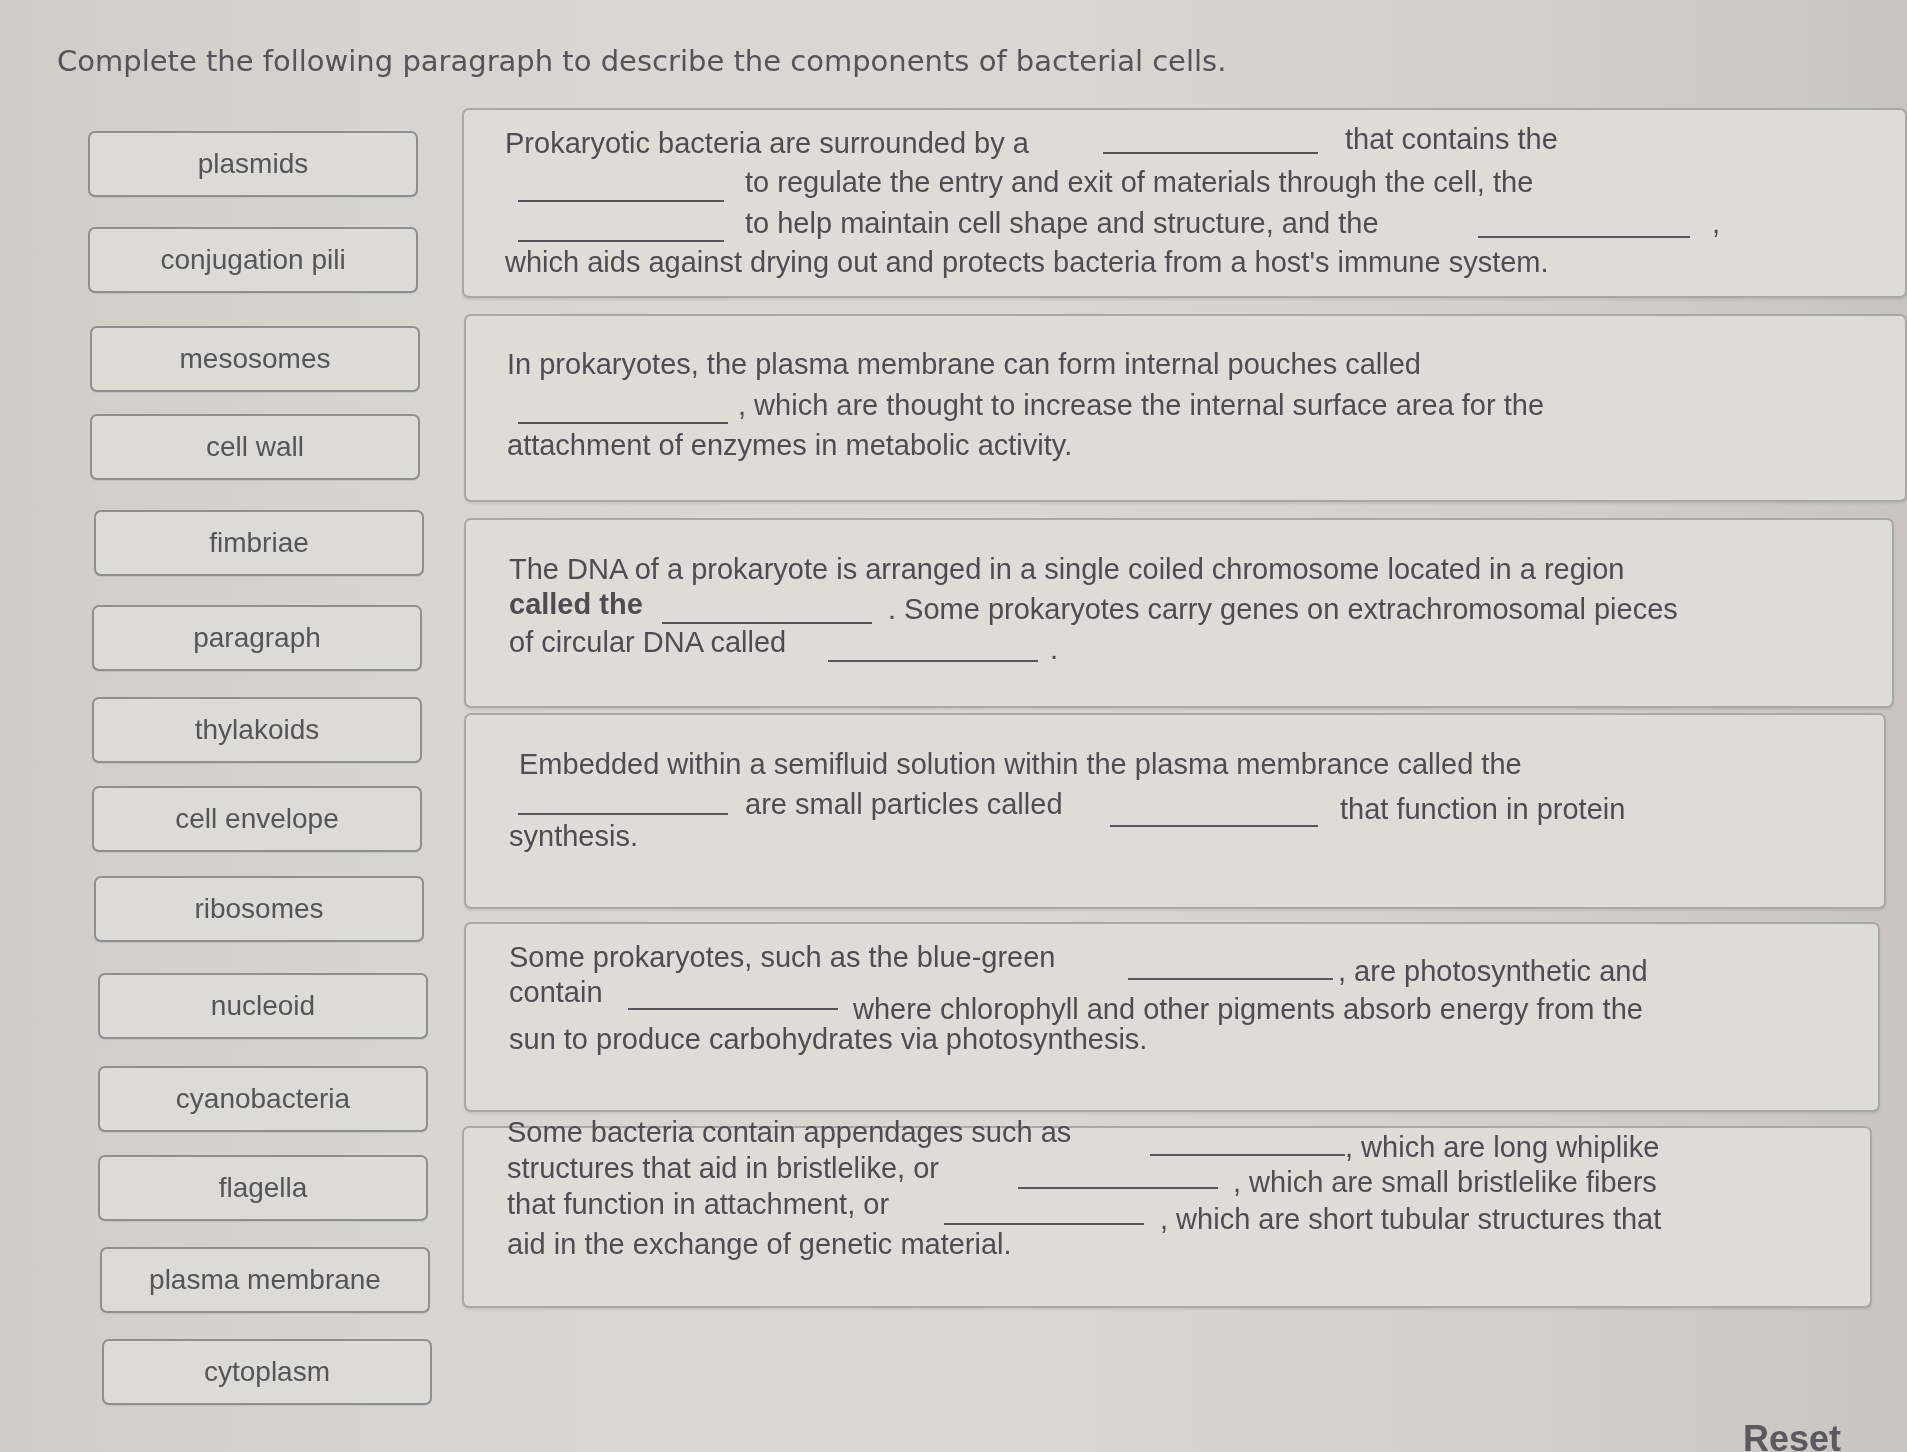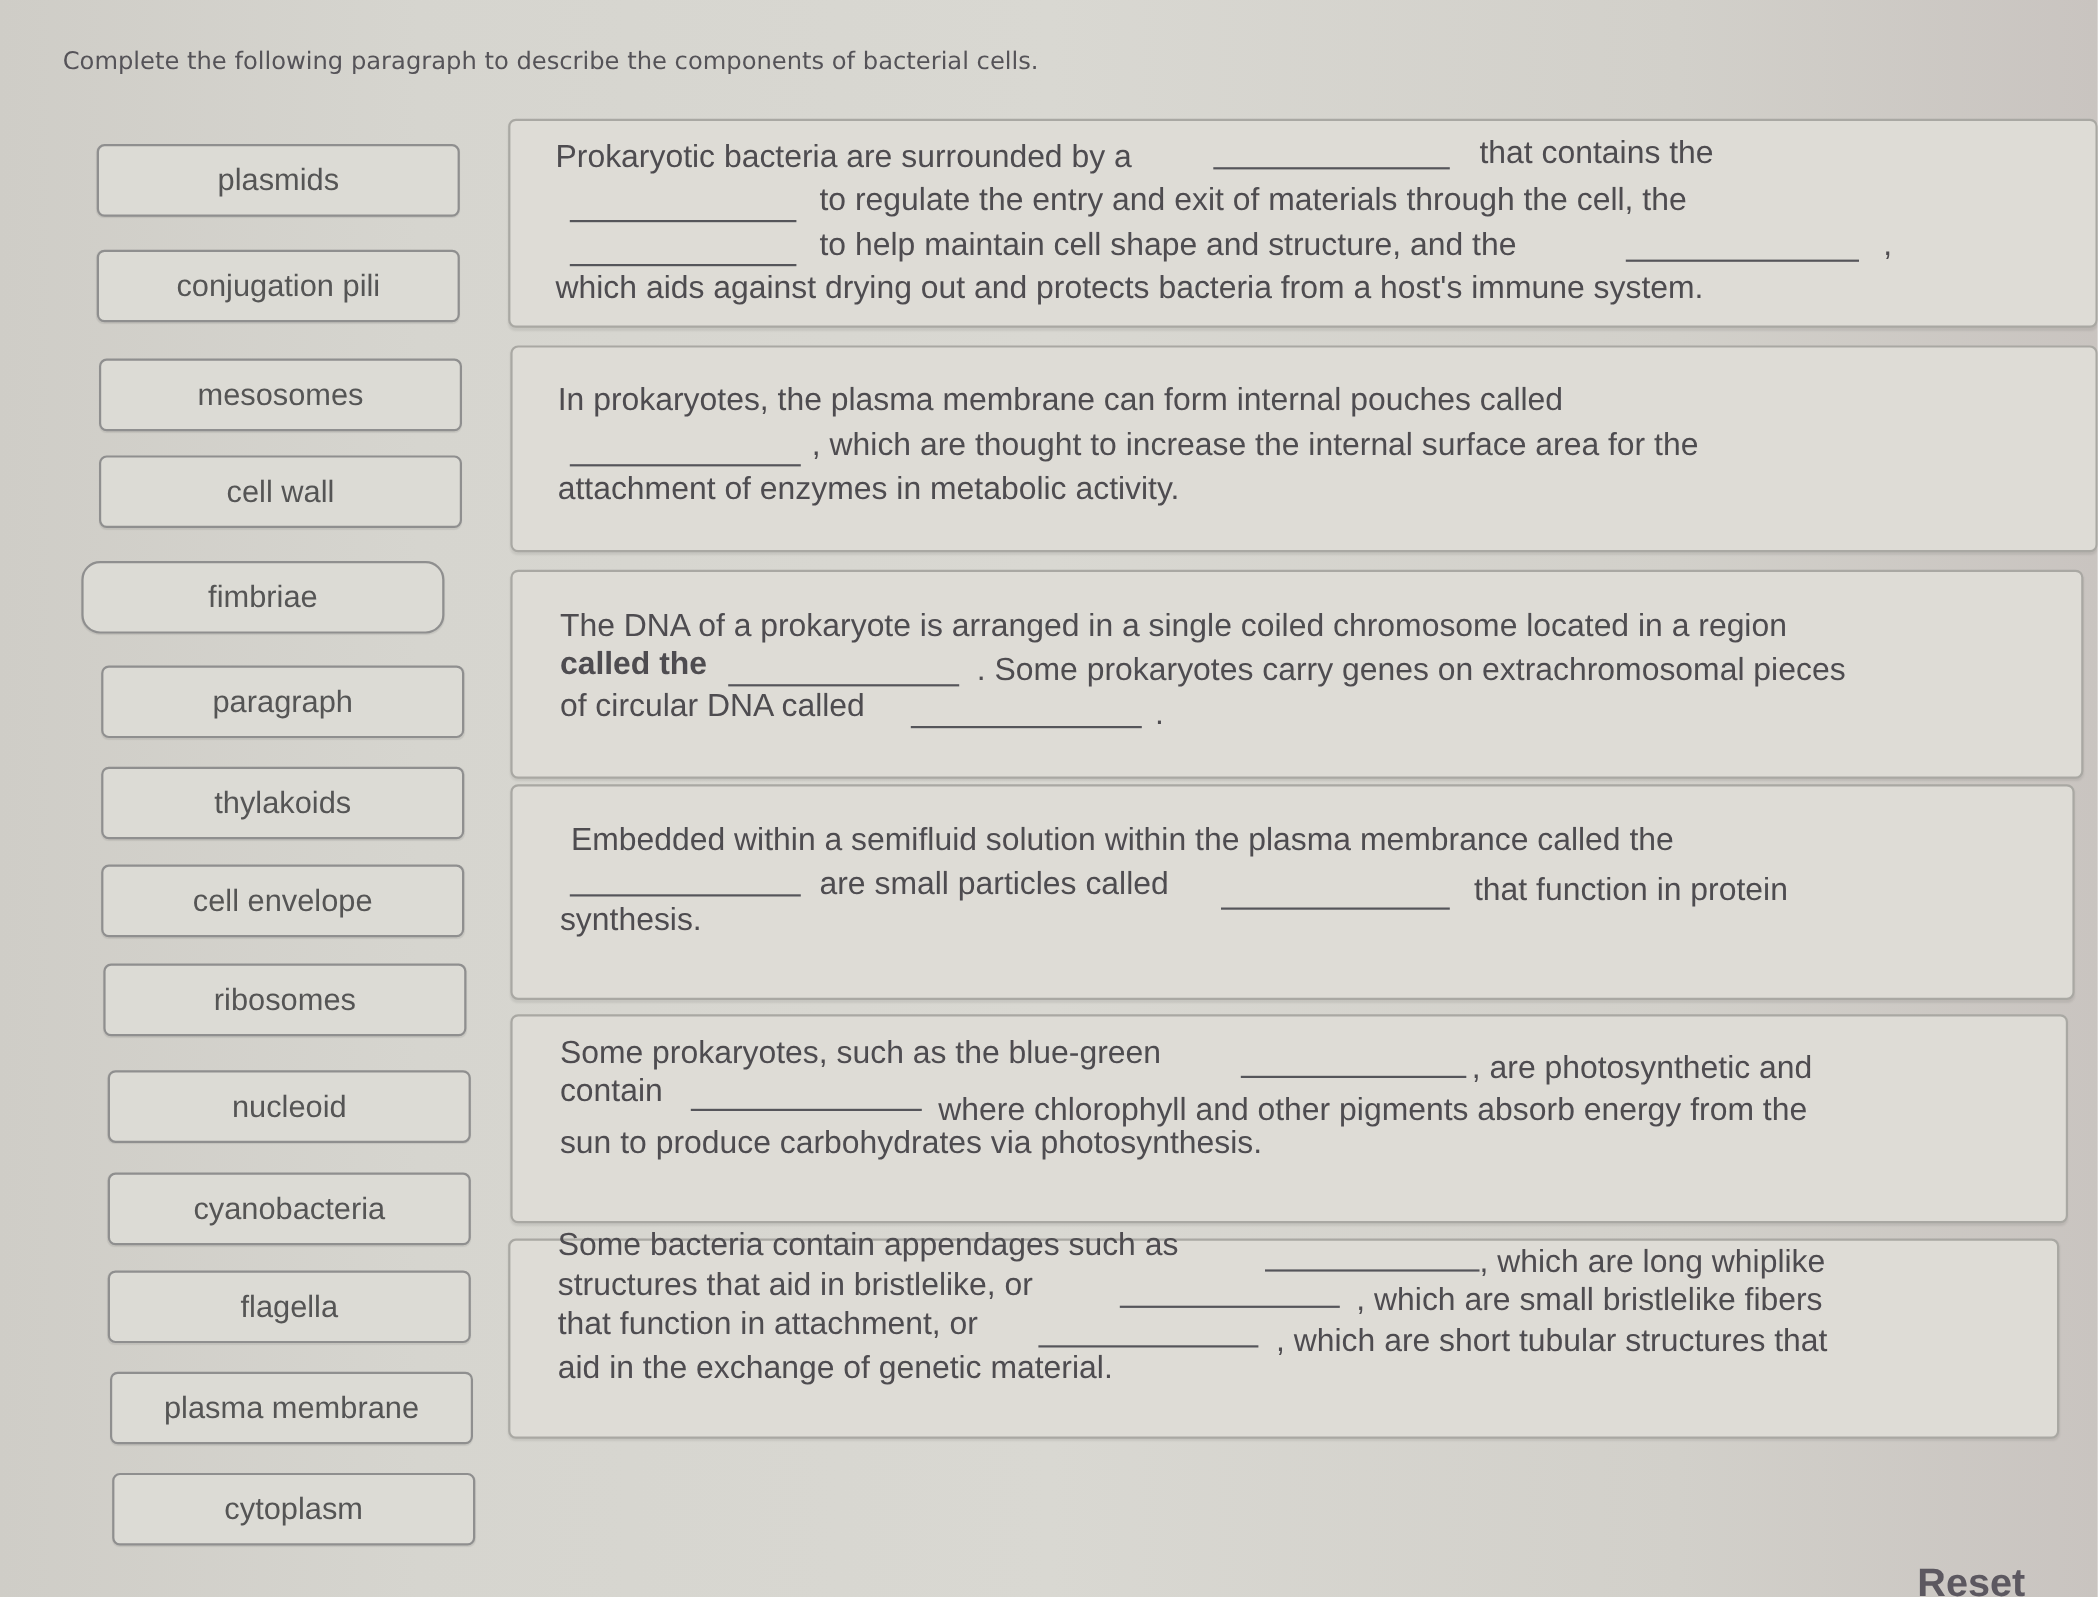--- a/index.html
+++ b/index.html
@@ -12,21 +12,21 @@
     position: relative;
     overflow: hidden;
     background: linear-gradient(90deg, #cfcdc7 0%, #d6d5cf 20%, #d9d8d2 50%, #d2d0ca 80%, #c9c4c0 100%);
     font-family: "Liberation Sans", sans-serif;
     color: #4a4a4e;
   }
   .title {
     position: absolute;
     left: 57px;
     top: 44px;
-    font-size: 22px;
+    font-size: 29px;
     font-family: "DejaVu Sans", sans-serif;
     color: #555358;
     letter-spacing: 0px;
     white-space: nowrap;
   }
   .word {
     position: absolute;
     width: 330px;
     height: 66px;
     border: 2px solid #8f8f8f;
@@ -81,21 +81,21 @@
 </head>
 <body>
 
 <div class="title">Complete the following paragraph to describe the components of bacterial cells.</div>
 
 <div id="word-bank">
     <div class="word" style="top: 131px; left: 88px;">plasmids</div>
     <div class="word" style="top: 227px; left: 88px;">conjugation pili</div>
     <div class="word" style="top: 326px; left: 90px;">mesosomes</div>
     <div class="word" style="top: 414px; left: 90px;">cell wall</div>
-    <div class="word" style="top: 510px; left: 74px; border-radius: 17px;">fimbriae</div>
+    <div class="word" style="top: 510px; left: 94px;">fimbriae</div>
     <div class="word" style="top: 605px; left: 92px;">paragraph</div>
     <div class="word" style="top: 697px; left: 92px;">thylakoids</div>
     <div class="word" style="top: 786px; left: 92px;">cell envelope</div>
     <div class="word" style="top: 876px; left: 94px;">ribosomes</div>
     <div class="word" style="top: 973px; left: 98px;">nucleoid</div>
     <div class="word" style="top: 1066px; left: 98px;">cyanobacteria</div>
     <div class="word" style="top: 1155px; left: 98px;">flagella</div>
     <div class="word" style="top: 1247px; left: 100px;">plasma membrane</div>
     <div class="word" style="top: 1339px; left: 102px;">cytoplasm</div>
   </div>

